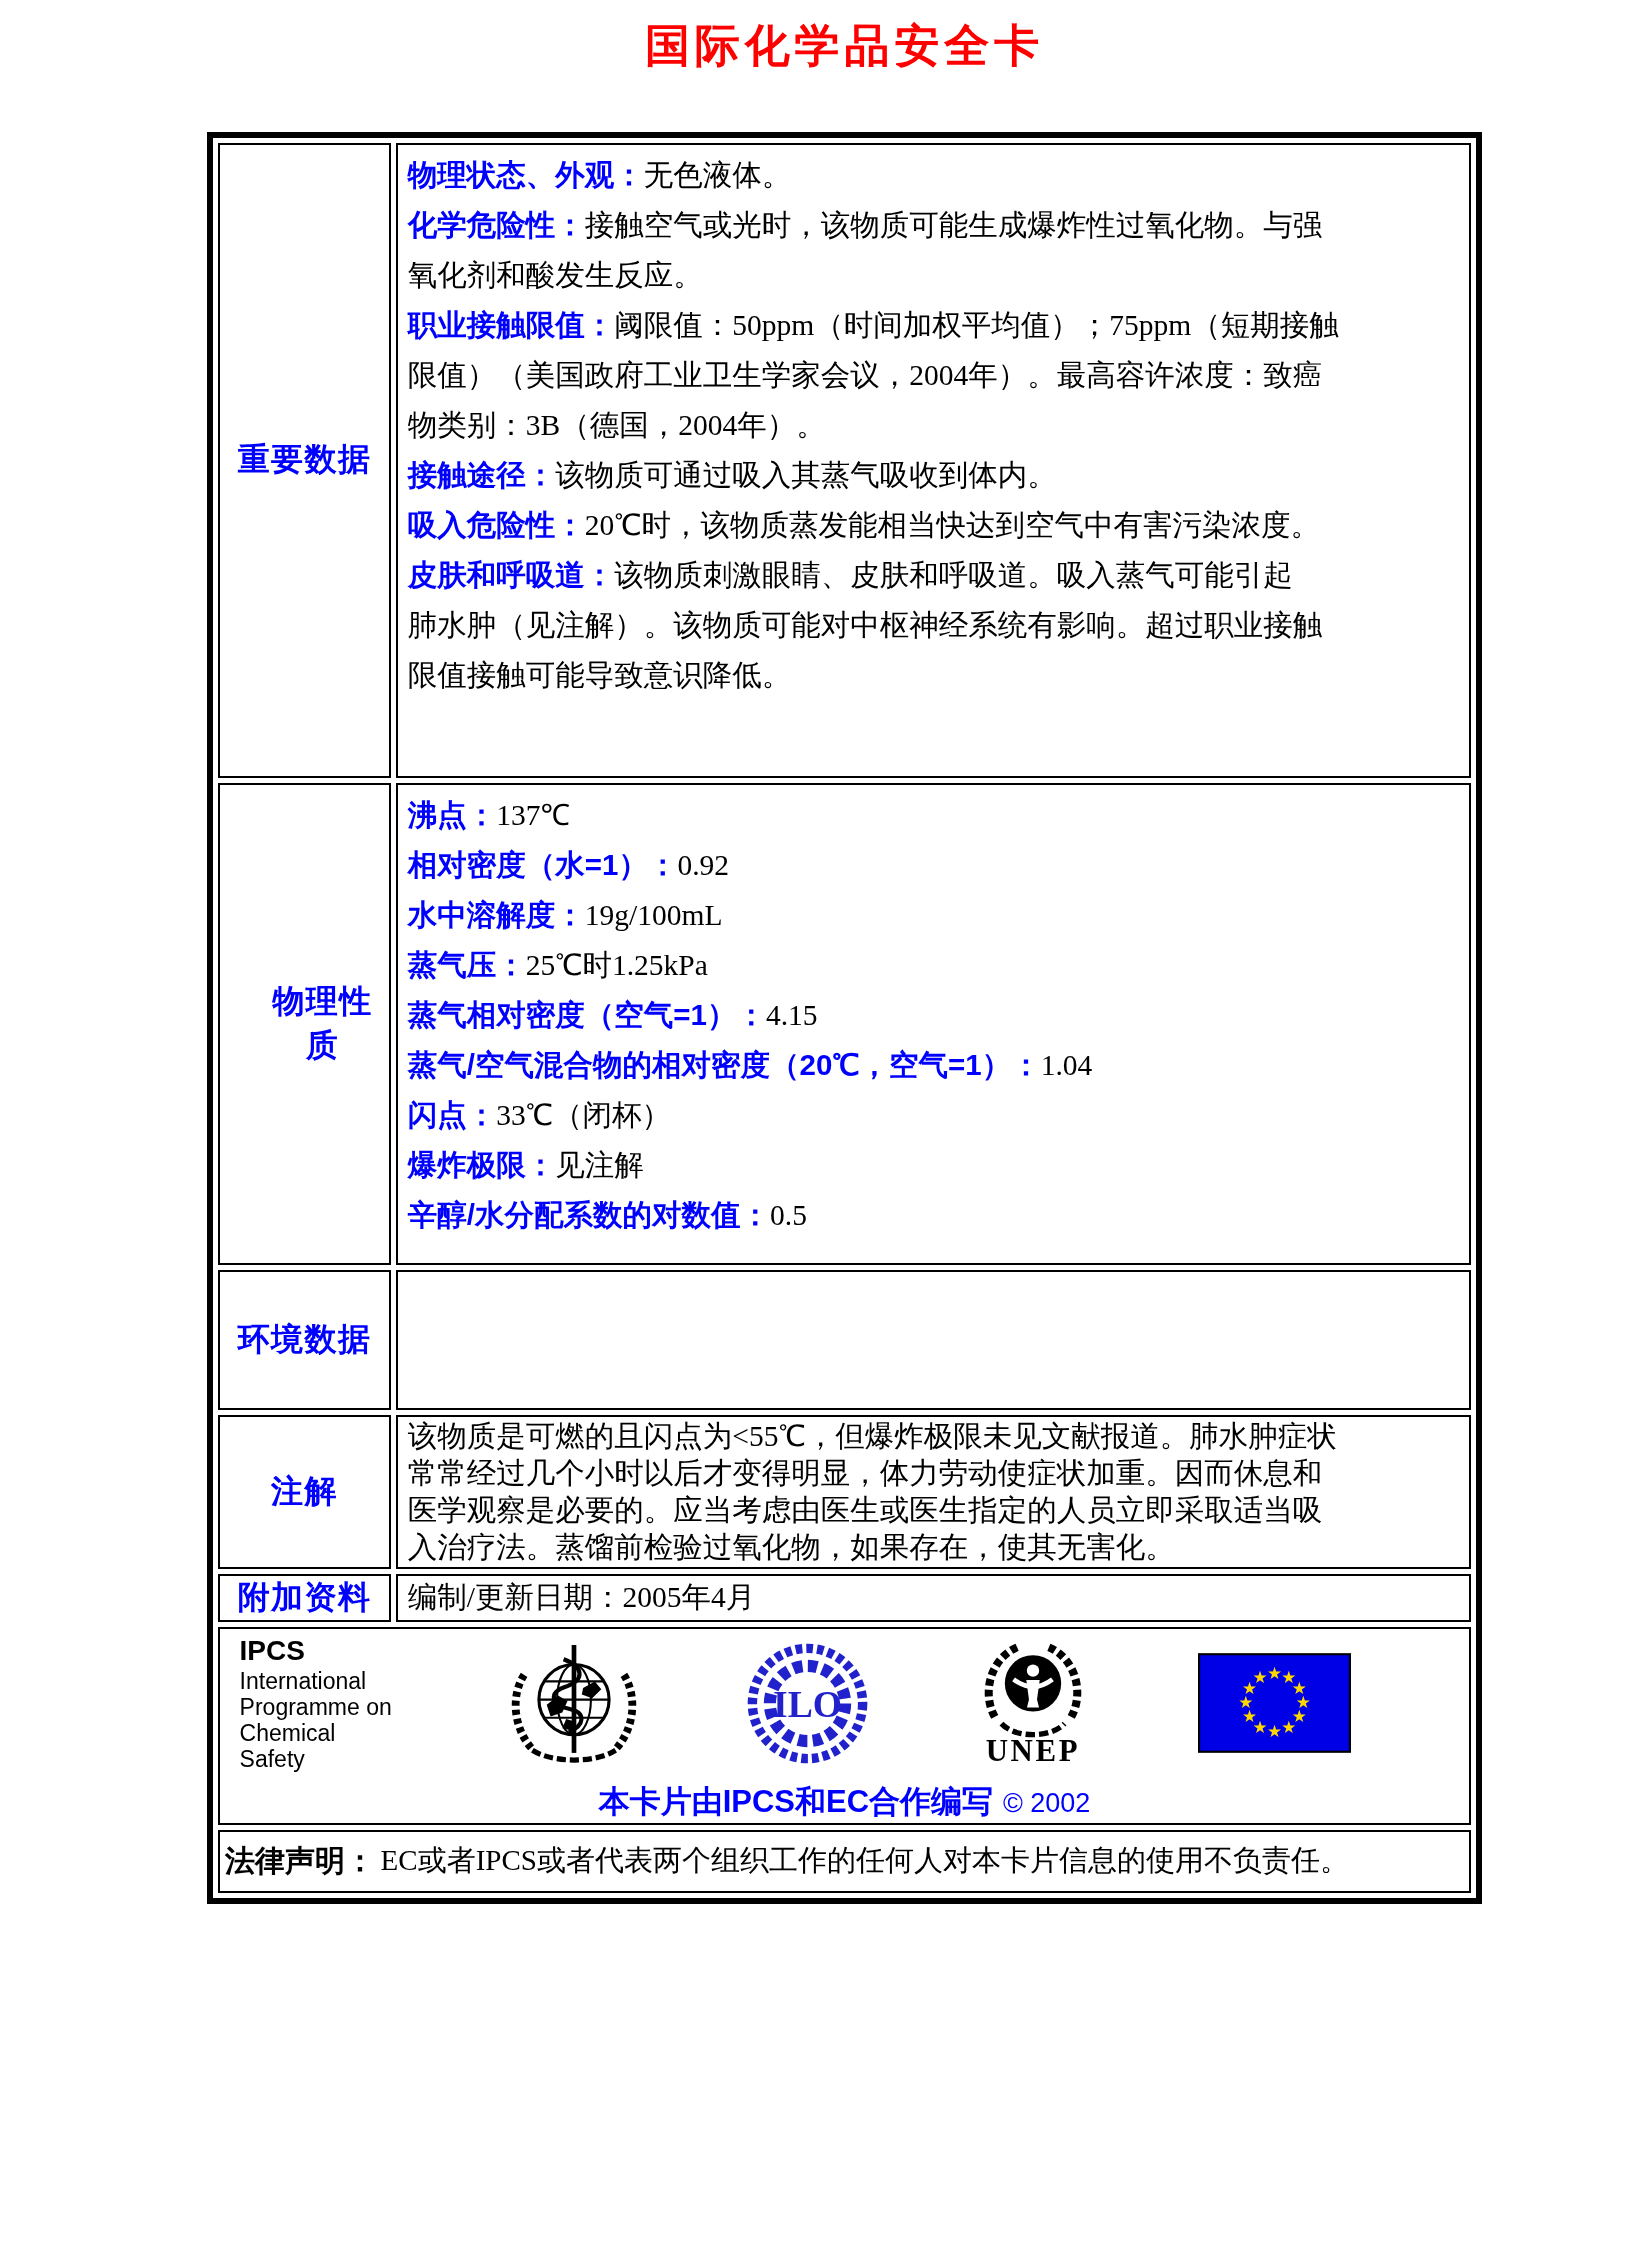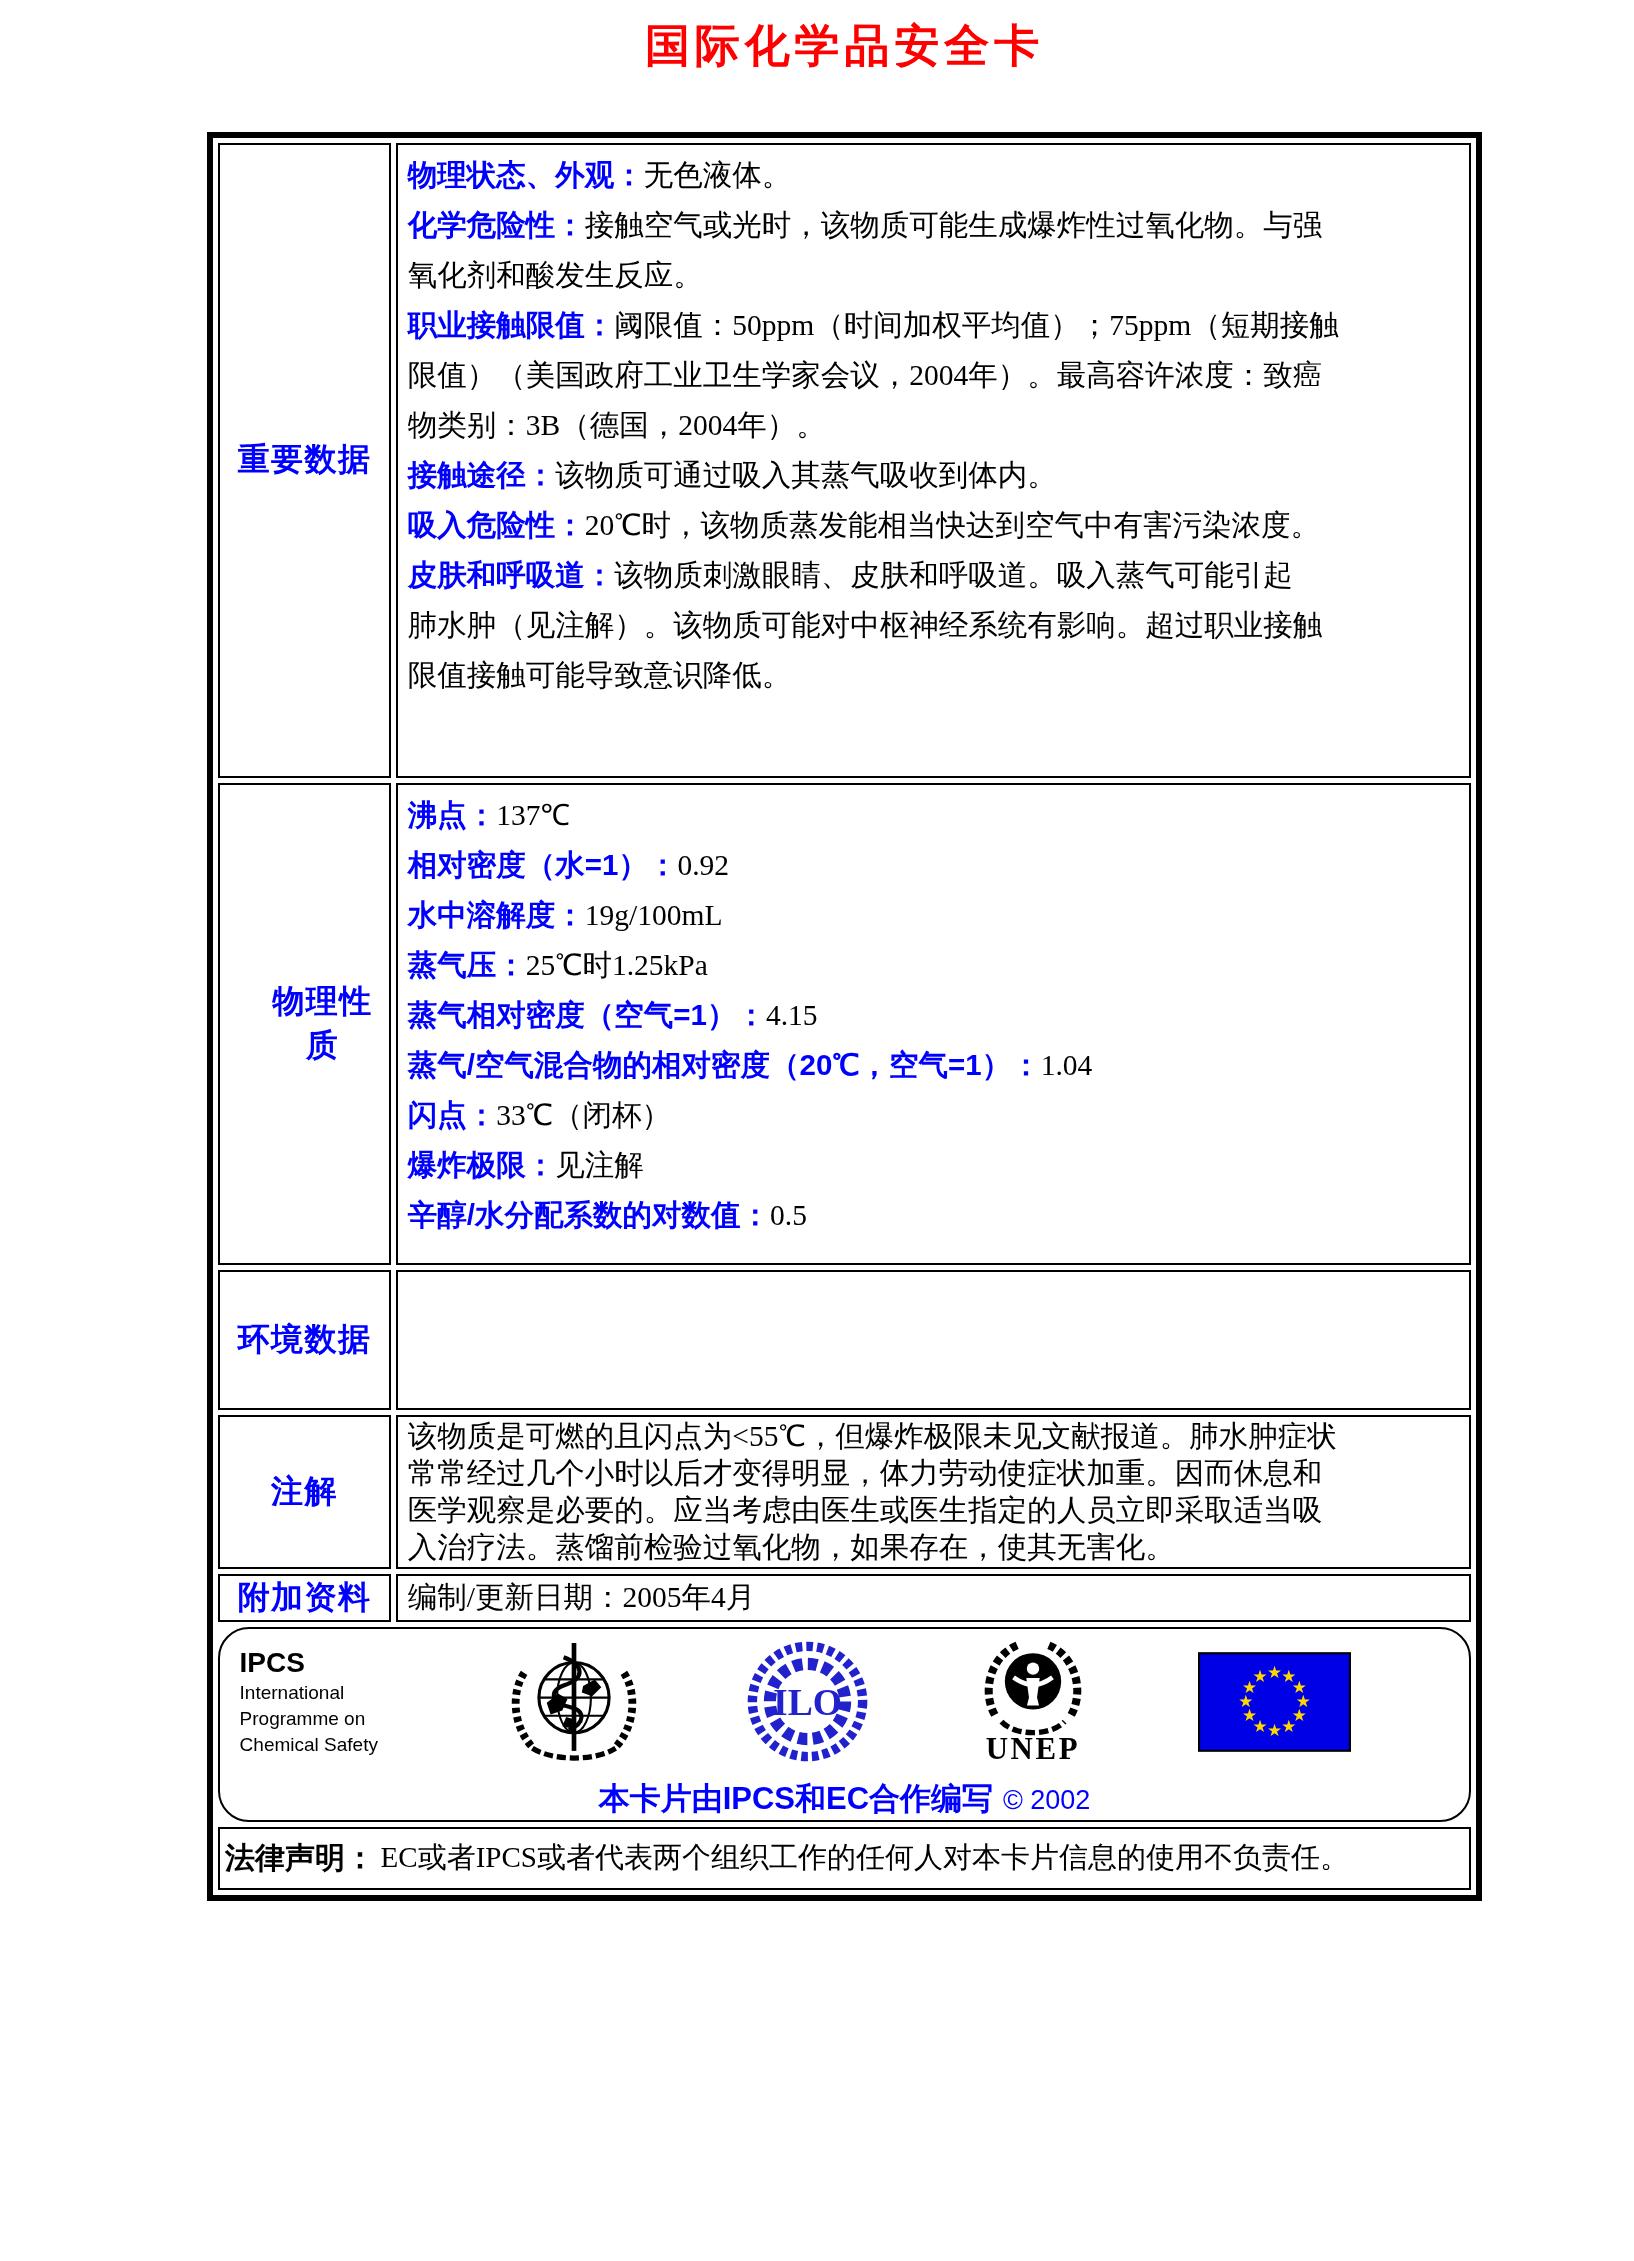--- a/index.html
+++ b/index.html
@@ -26,21 +26,21 @@
   .ln{font-size:29.5px;line-height:50px;white-space:nowrap;color:#000;}
   .ln .lab{color:#0000ff;font-family:"Liberation Sans",sans-serif;font-weight:bold;}
   .notes .ln{line-height:37px;}
   .single-line{font-size:29.5px;color:#000;padding:0 9.8px;}
   td.vtop{vertical-align:top;}
   
   .logos-cell{display:flex;flex-direction:column;justify-content:flex-start;padding-top:5.6px;height:100%;box-sizing:border-box;}
   .logo-row{display:flex;align-items:center;justify-content:space-between;padding:0 118px 0 19.6px;}
   .ipcs-block{color:#000;font-family:"Liberation Sans",sans-serif;width:161px;}
   .ipcs-title{font-weight:bold;font-size:28px;line-height:34px;}
-  .ipcs-sub{font-size:19px;line-height:26px;}
+  .ipcs-sub{font-size:23px;line-height:26px;}
   .credit-line{text-align:center;margin-top:8.4px;color:#0000ff;
                font-family:"Liberation Sans",sans-serif;font-weight:bold;font-size:31px;}
   .copyright{font-weight:normal;font-size:27px;margin-left:9.8px;}
   
   .legal{display:flex;align-items:center;height:100%;padding:0 5px;}
   .legal-label{color:#000;font-family:"Liberation Sans",sans-serif;font-weight:bold;font-size:30px;white-space:nowrap;}
   .legal-text{color:#000;font-size:29px;white-space:nowrap;margin-left:5.6px;}
   svg{display:block;}
 </style>
 </head>
@@ -125,21 +125,21 @@
       <tr>
         <td style="height:40px;">
           <div class="seclabel">附加资料</div>
         </td>
         <td>
           <div class="single-line">编制/更新日期：2005年4月</div>
         </td>
       </tr>
 
       <tr>
-        <td colspan="2" style="height:191px;border-radius:31px;">
+        <td colspan="2" style="height:191px;">
           <div class="logos-cell">
             <div class="logo-row">
               <div class="ipcs-block">
                 <div class="ipcs-title">IPCS</div>
                 <div class="ipcs-sub">International</div>
                 <div class="ipcs-sub">Programme on</div>
                 <div class="ipcs-sub">Chemical Safety</div>
               </div>
 
               <span>

